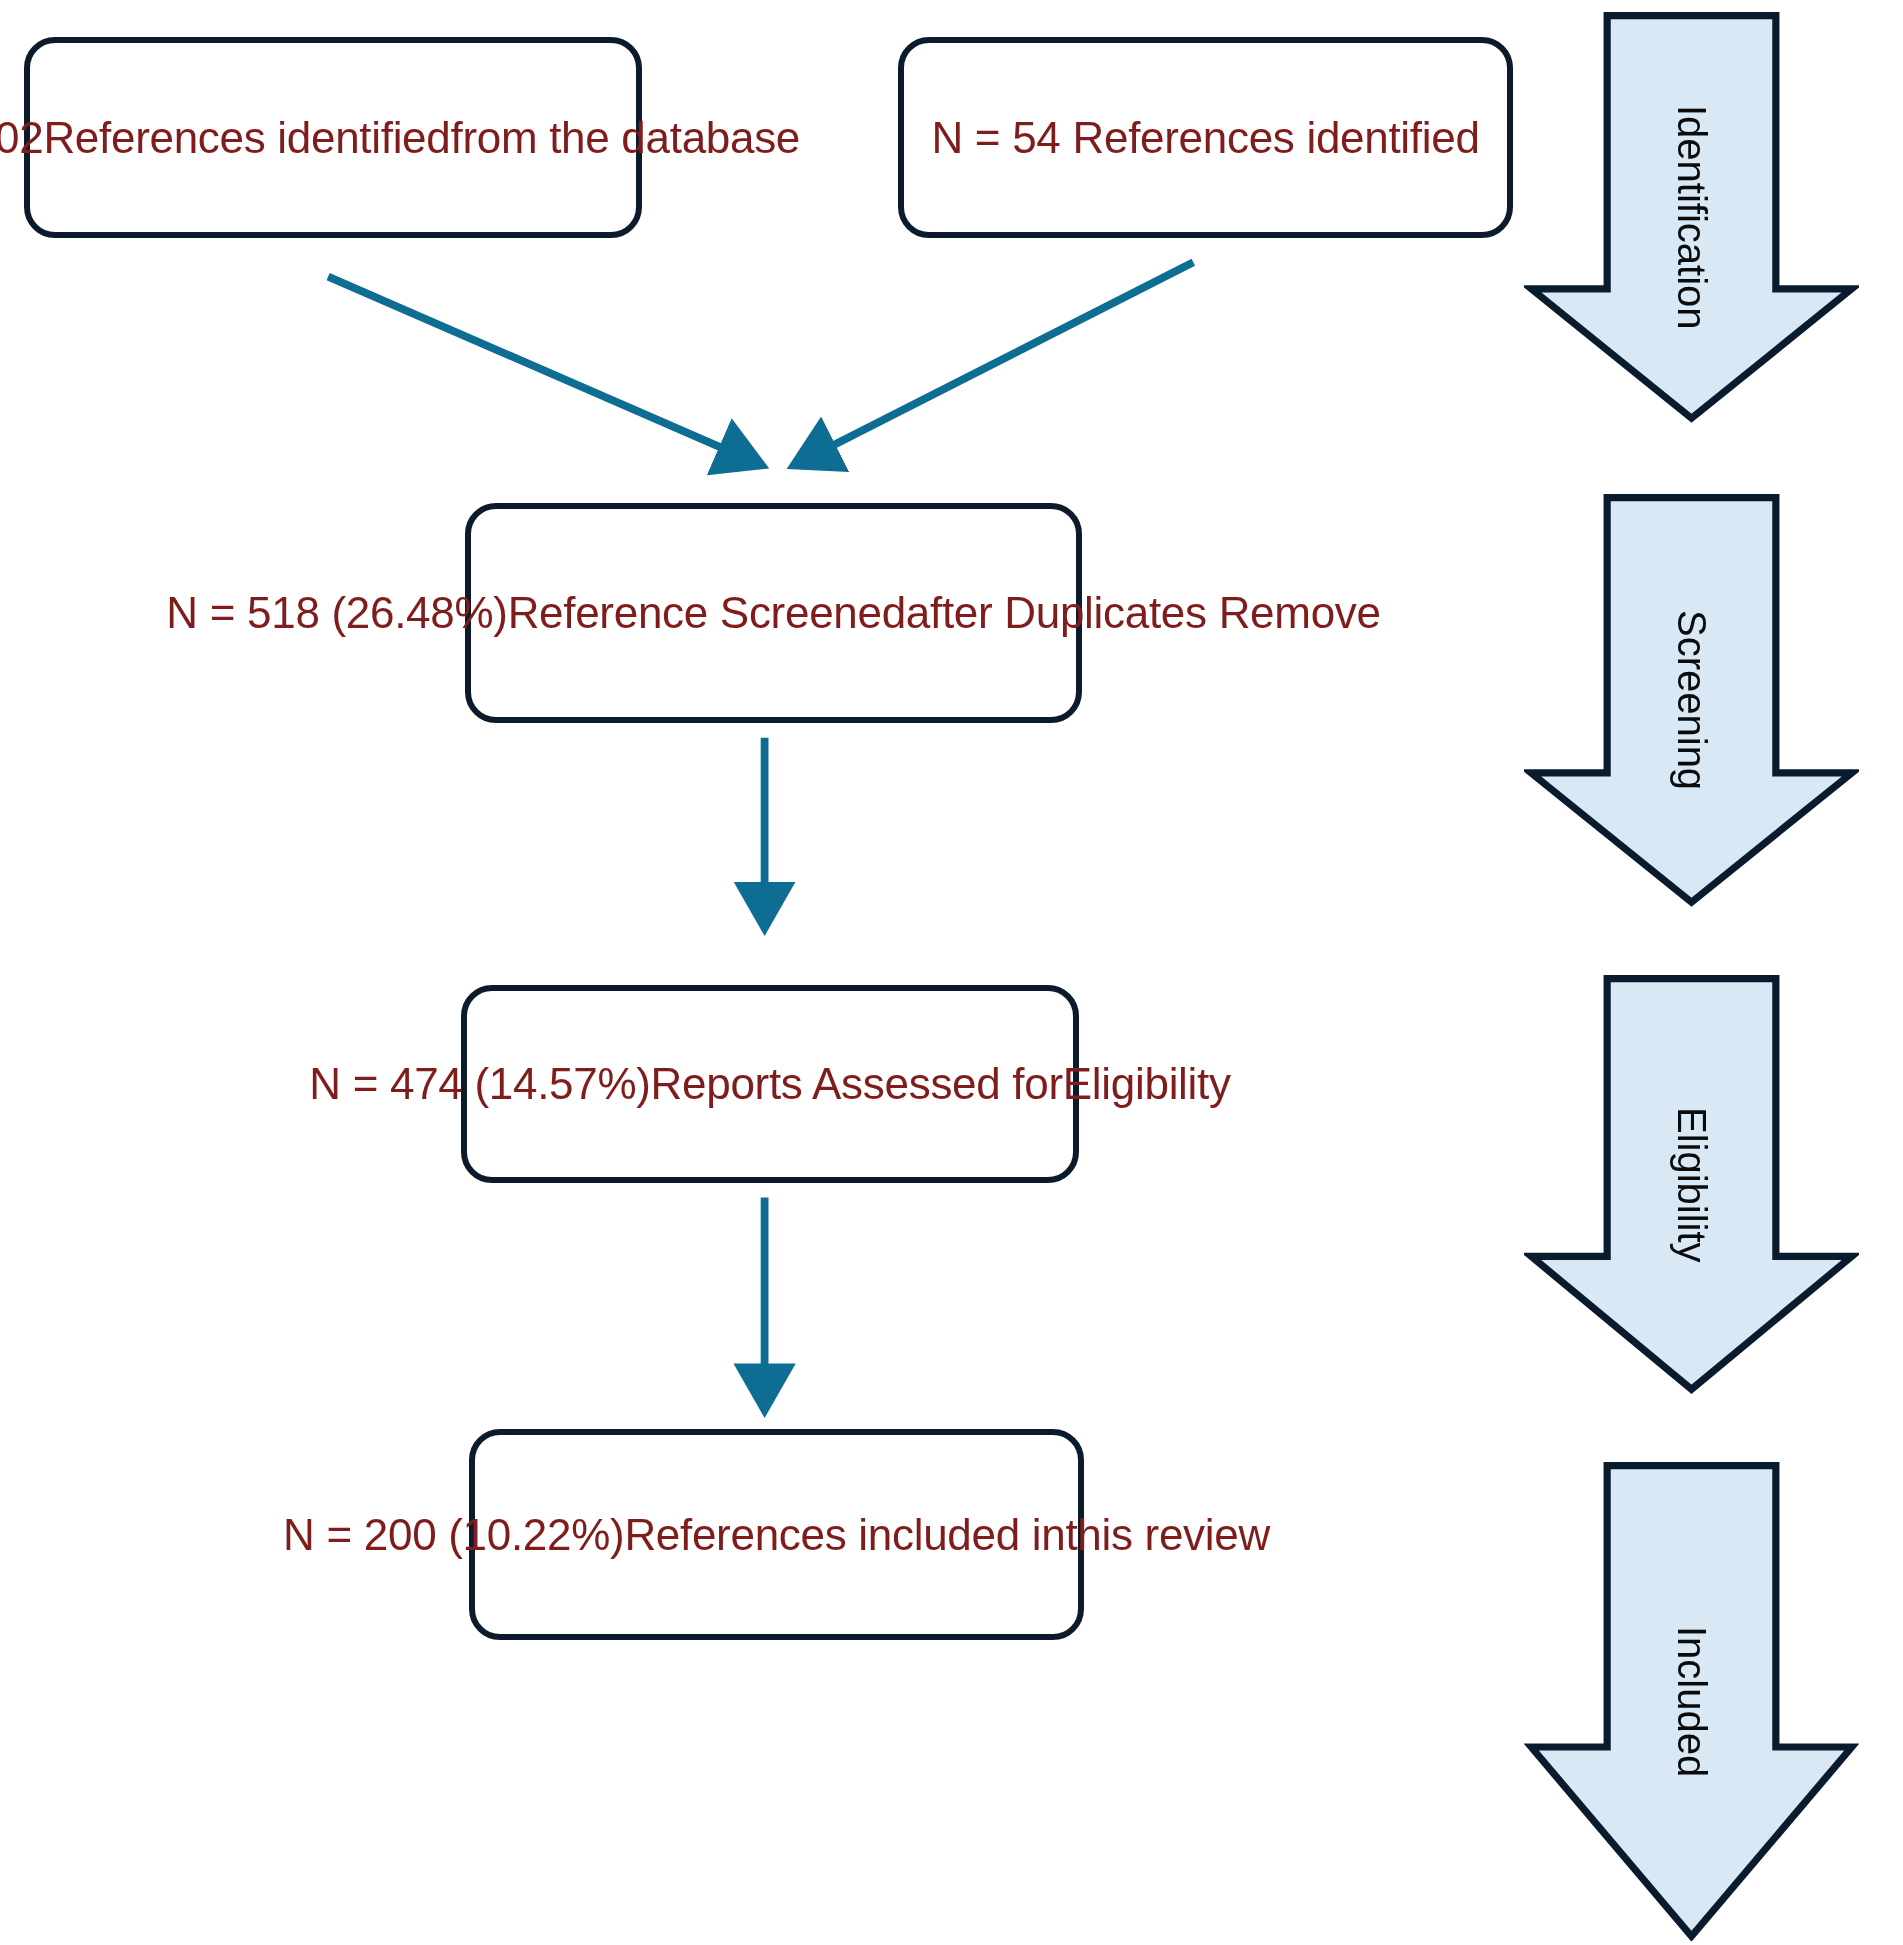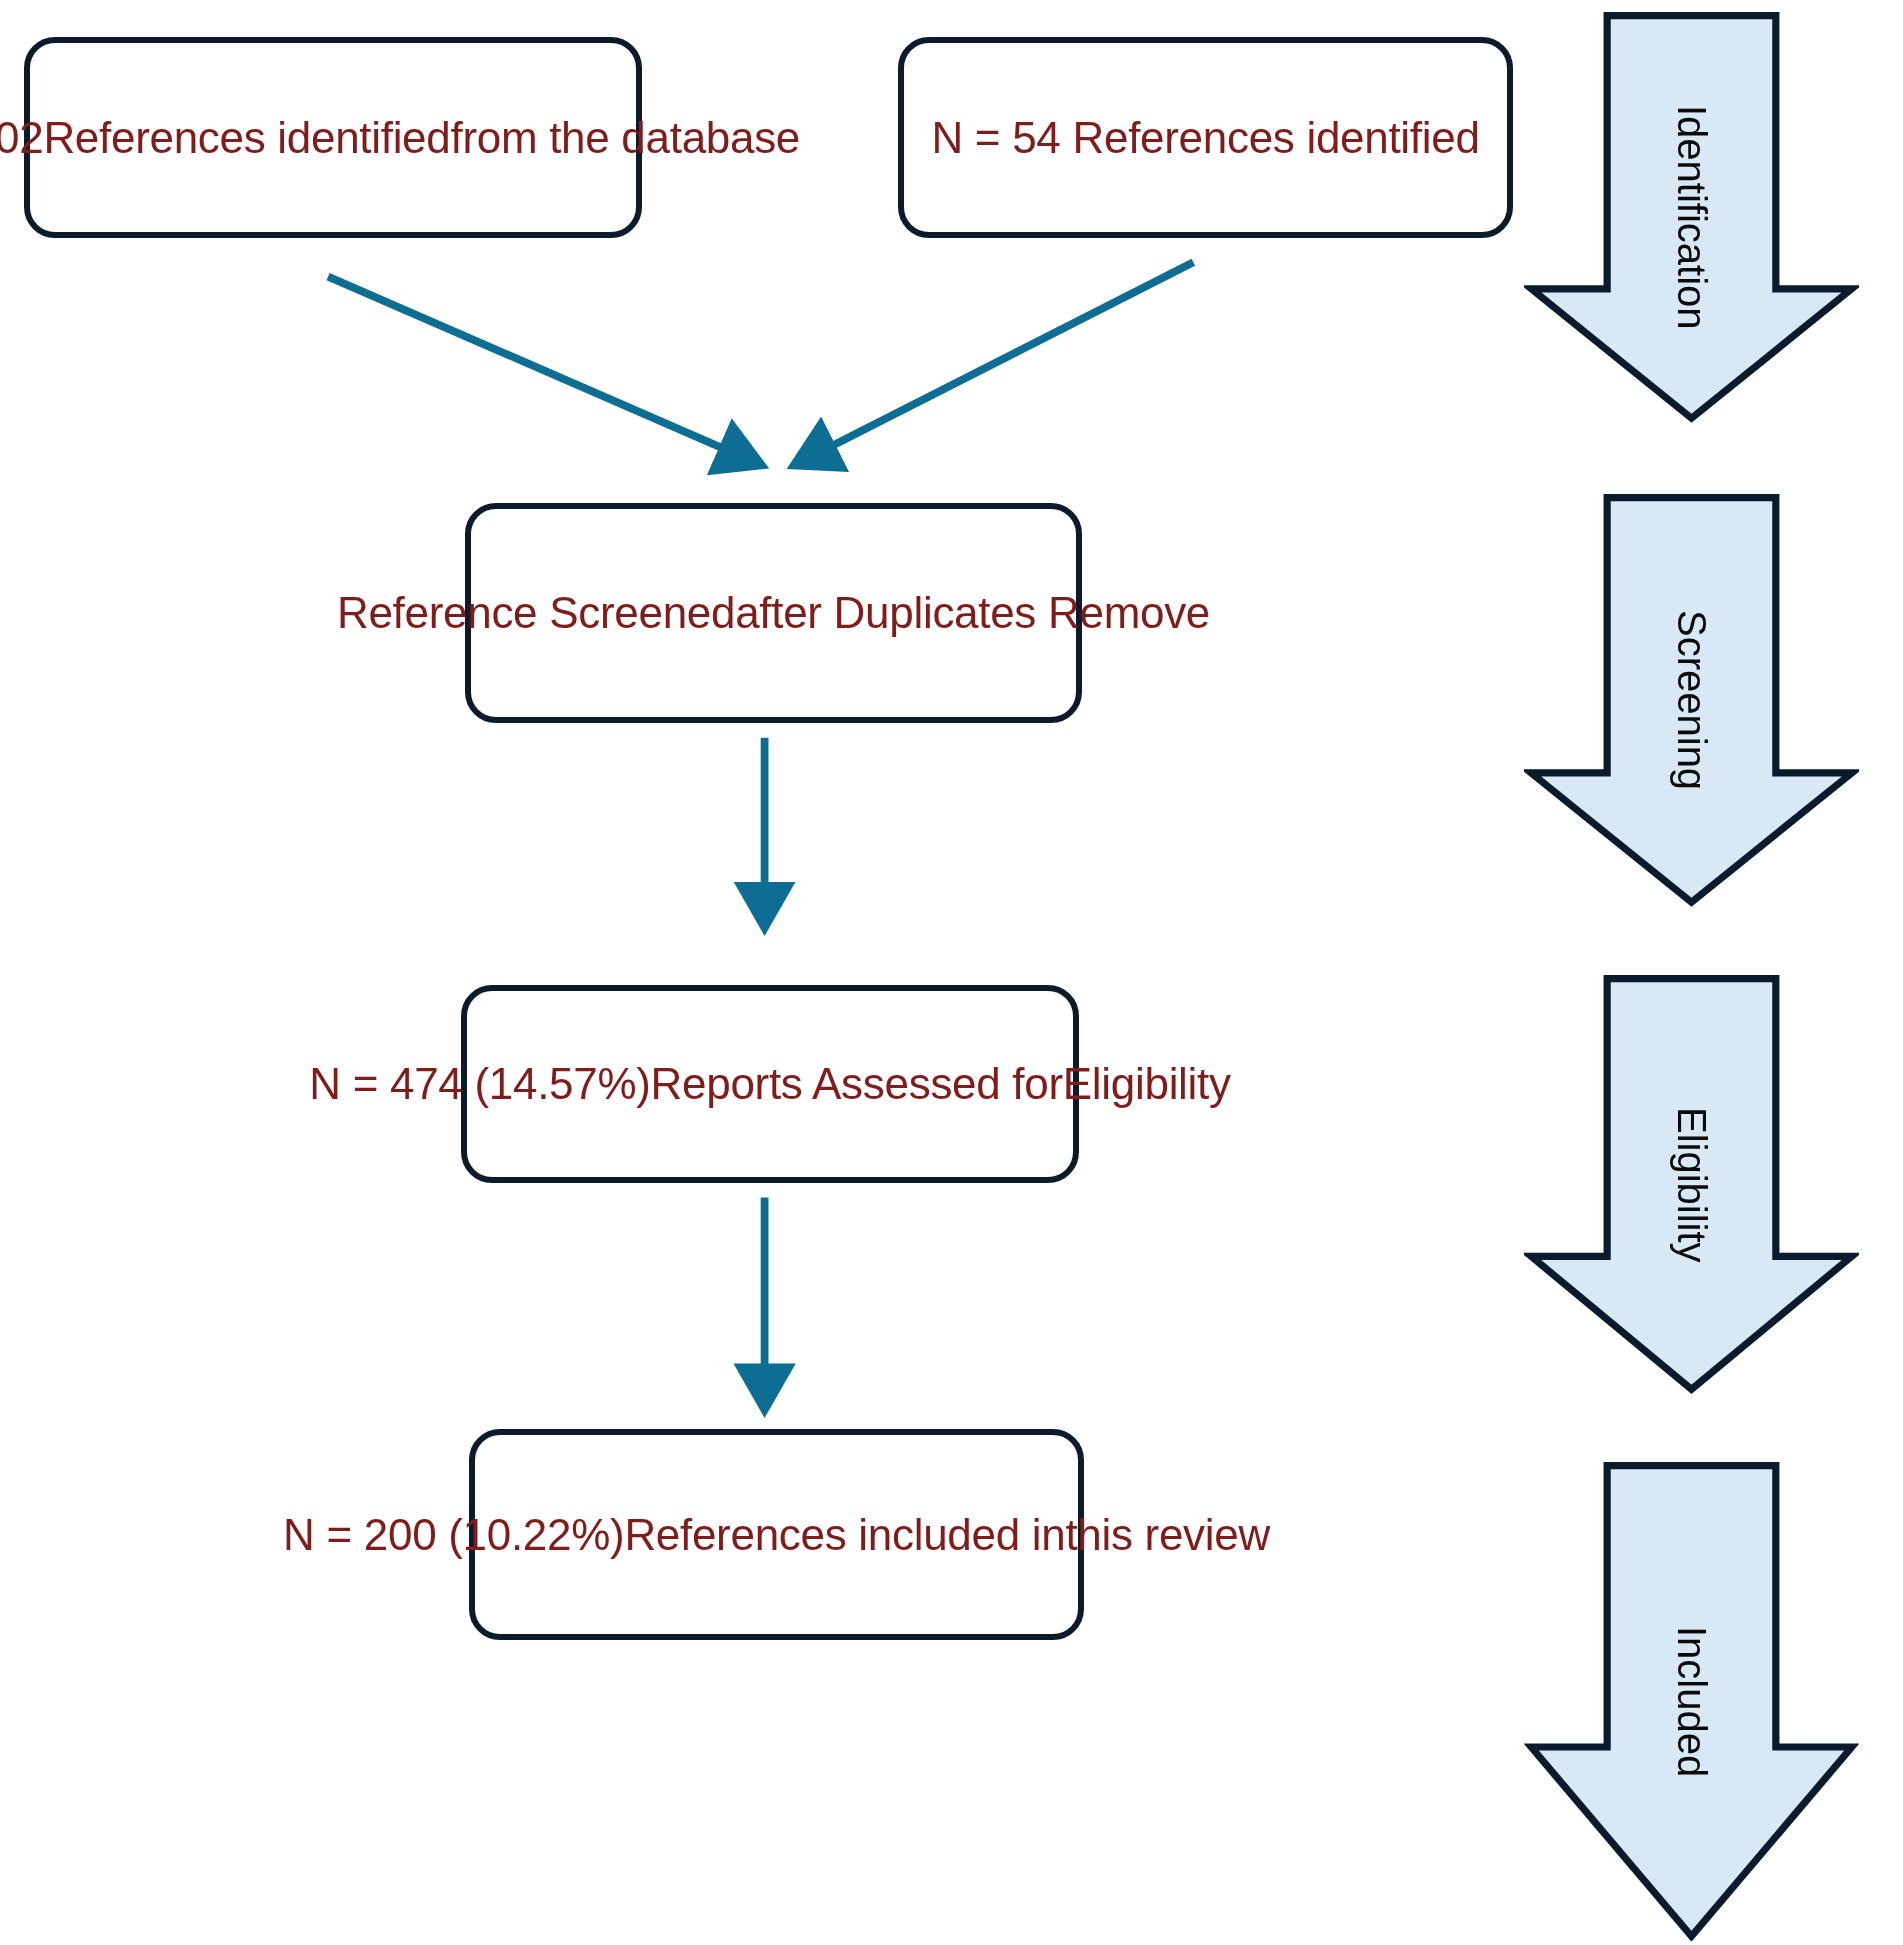--- a/index.html
+++ b/index.html
@@ -117,20 +117,21 @@
     <span class="ln">References identified</span>
     <span class="ln">from the database</span>
   </div>
 
   <div class="flow-box" id="box-other">
     <span class="ln">N = 54</span>
     <span class="ln">References identified</span>
   </div>
 
   <div class="flow-box" id="box-screened">
+    <span class="ln">N = 518 (26.48%)</span>
     <span class="ln">Reference Screened</span>
     <span class="ln">after Duplicates Remove</span>
   </div>
 
   <div class="flow-box" id="box-assessed">
     <span class="ln">N = 474 (14.57%)</span>
     <span class="ln">Reports Assessed for</span>
     <span class="ln">Eligibility</span>
   </div>
 

